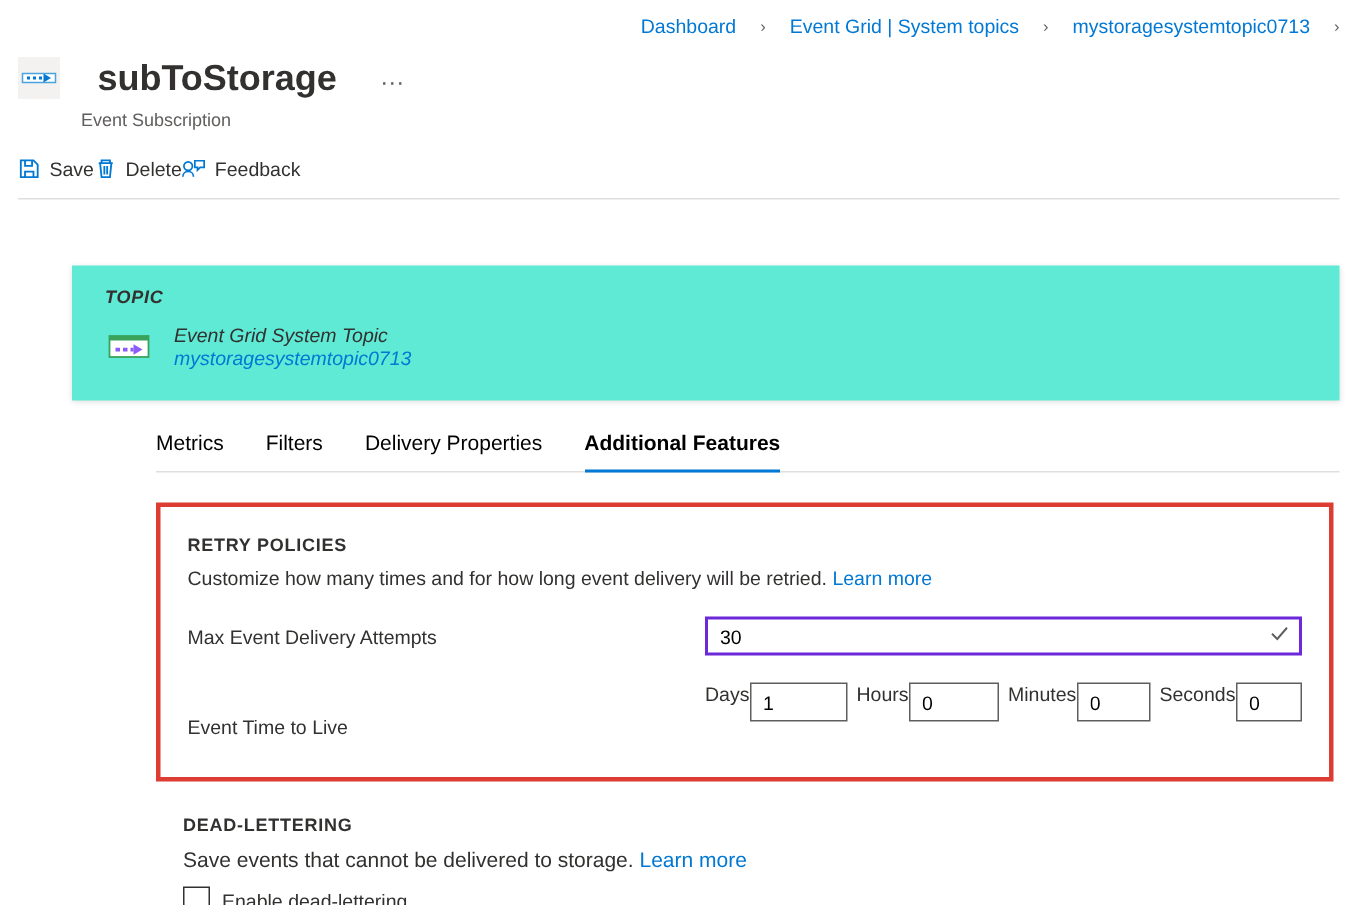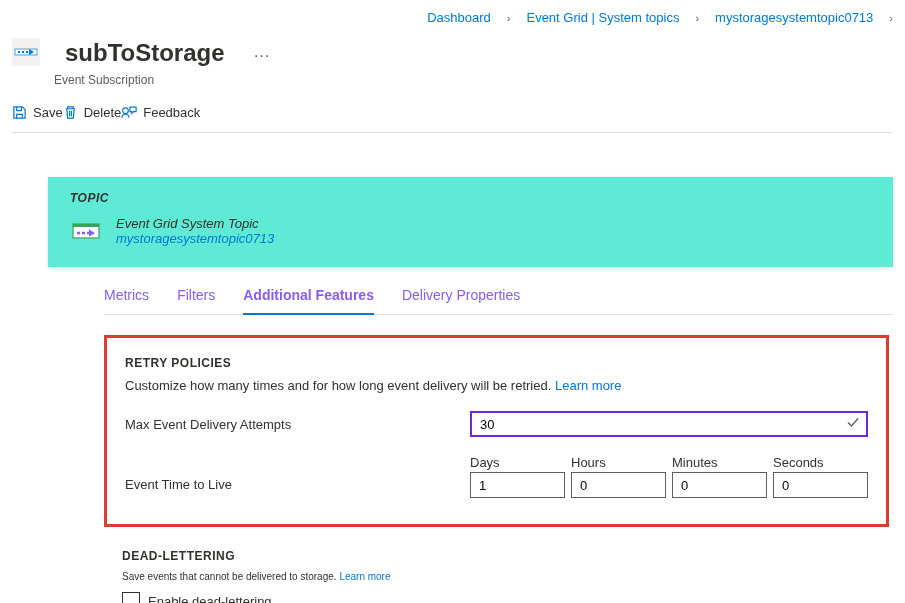--- a/index.html
+++ b/index.html
@@ -140,21 +140,21 @@
       display: flex;
       gap: 28px;
       border-bottom: 1px solid #e1dfdd;
       margin-left: 56px;
       margin-top: 10px;
       margin-bottom: 20px;
     }
     .tab {
       padding: 8px 0 10px 0;
       font-size: 14px;
-      color: #8b5cf6;
+      color: #000000;
       cursor: pointer;
       border-bottom: 2.5px solid transparent;
       margin-bottom: -1px;
     }
     .tab.active {
       font-weight: 600;
       border-bottom-color: #0078d4;
     }
     
     .retry-panel {
@@ -209,42 +209,42 @@
       color: #605e5c;
     }
     .ttl-group {
       flex: 1;
       display: flex;
       gap: 6px;
     }
     .ttl-col {
       flex: 1;
       display: flex;
-      flex-direction: column;
+      flex-direction: row;
     }
     .ttl-label {
       font-size: 13px;
       color: #323130;
       margin-bottom: 2px;
     }
     .ttl-input {
       height: 26px;
       padding: 0 8px;
       font-size: 13px;
       border: 1px solid #605e5c;
       font-family: inherit;
       width: 100%;
     }
     
     .dead-section {
       margin-left: 74px;
       margin-right: 4px;
     }
     .dead-desc {
-      font-size: 10px;
+      font-size: 14px;
       margin-top: 6px;
     }
     .checkbox-row {
       display: flex;
       align-items: center;
       gap: 8px;
       margin-top: 10px;
     }
     .checkbox {
       width: 18px;
@@ -325,22 +325,22 @@
         <div class="topic-info">
           <span class="topic-name">Event Grid System Topic</span>
           <a class="topic-link">mystoragesystemtopic0713</a>
         </div>
       </div>
     </div>
 
     <div class="tabs">
       <div class="tab">Metrics</div>
       <div class="tab">Filters</div>
+      <div class="tab">Delivery Properties</div>
       <div class="tab active">Additional Features</div>
-      <div class="tab">Delivery Properties</div>
     </div>
 
     <div class="retry-panel">
       <div class="section-heading">RETRY POLICIES</div>
       <div class="section-desc">
         <span>Customize how many times and for how long event delivery will be retried.</span>
         <a class="learn-more">Learn more</a>
       </div>
 
       <div class="form-row">

